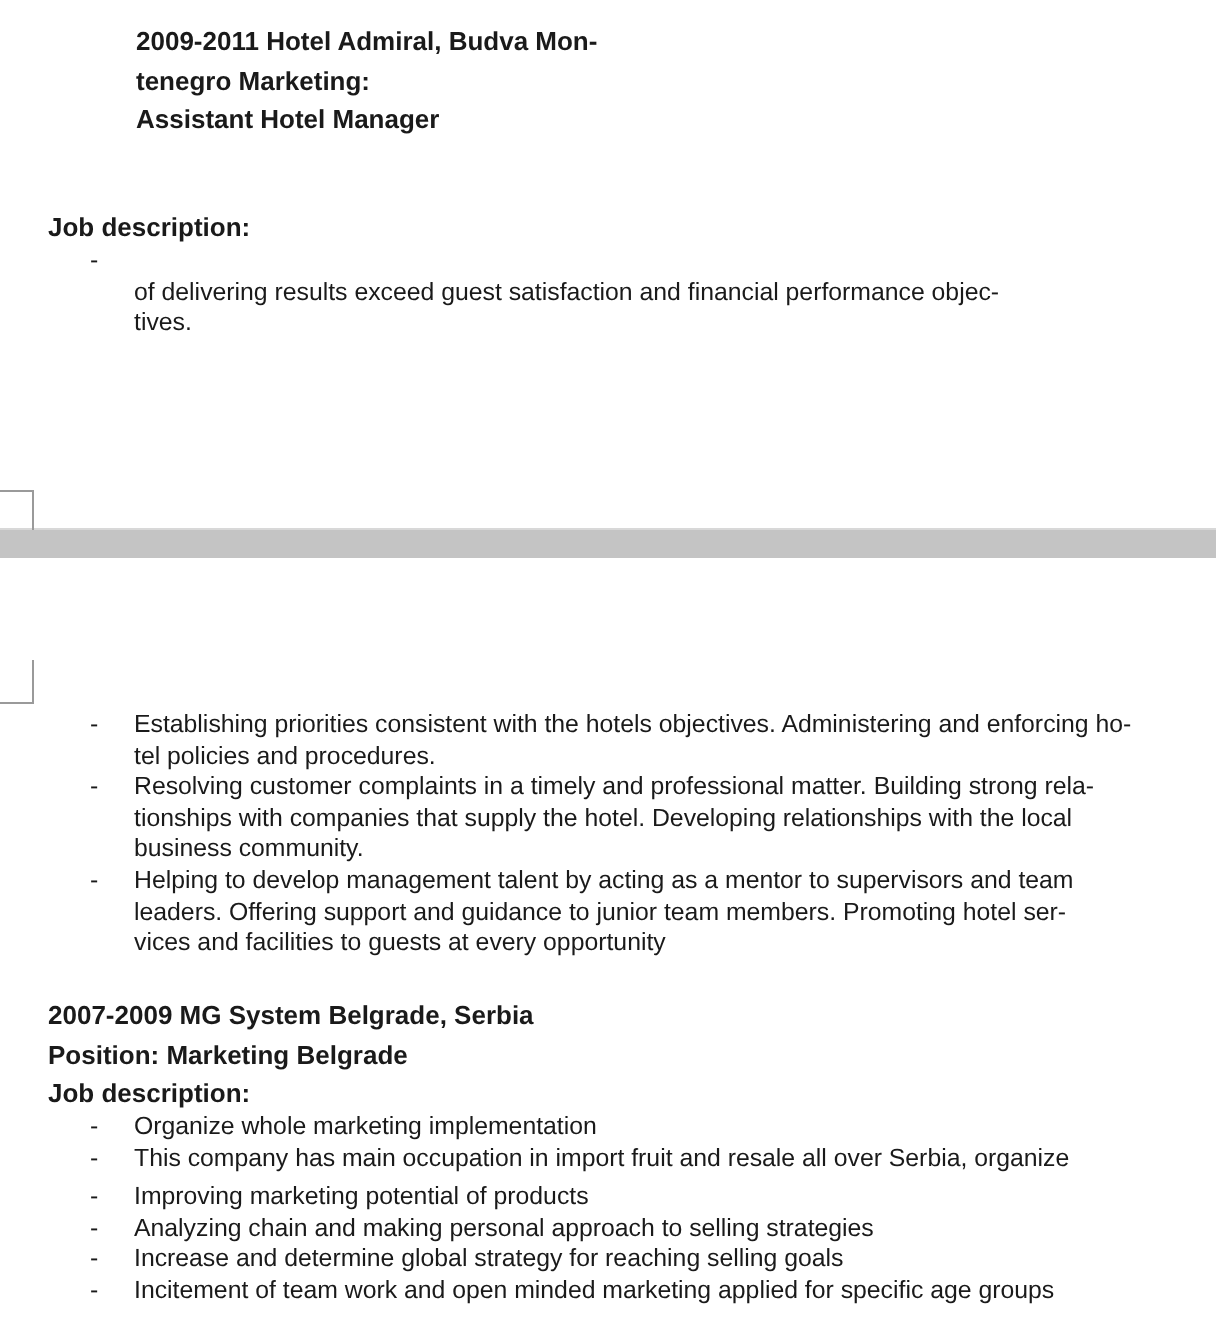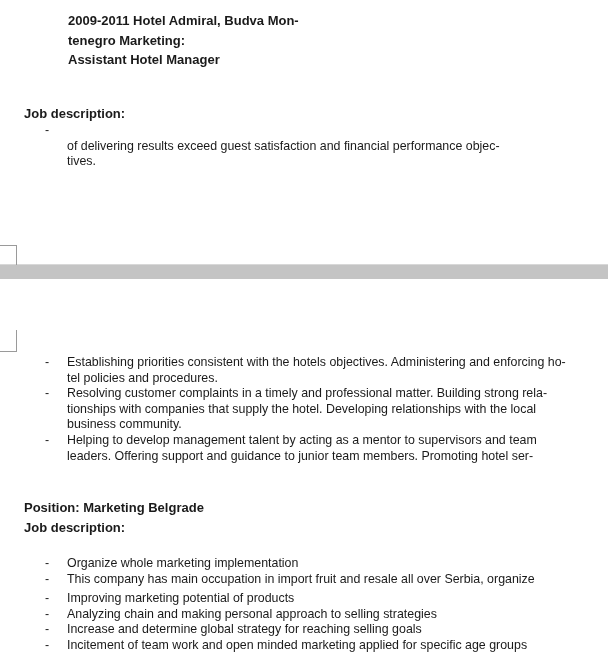--- a/index.html
+++ b/index.html
@@ -136,25 +136,27 @@
     <li>
       <span class="dash">-</span>
       <span>Resolving customer complaints in a timely and professional matter. Building strong rela-</span><br>
       <span>tionships with companies that supply the hotel. Developing relationships with the local</span><br>
       <span>business community.</span>
     </li>
     <li>
       <span class="dash">-</span>
       <span>Helping to develop management talent by acting as a mentor to supervisors and team</span><br>
       <span>leaders. Offering support and guidance to junior team members. Promoting hotel ser-</span><br>
+      <span>vices and facilities to guests at every opportunity</span>
     </li>
   </ul>
 </div>
 
 <div class="text-block block-3">
+  <span class="heading-line">2007-2009 MG System Belgrade, Serbia</span>
   <span class="heading-line">Position: Marketing Belgrade</span>
   <span class="heading-line">Job description:</span>
 </div>
 
 <div class="text-block block-3-list">
   <ul class="dash-list">
     <li>
       <span class="dash">-</span>
       <span>Organize whole marketing implementation</span>
     </li>

